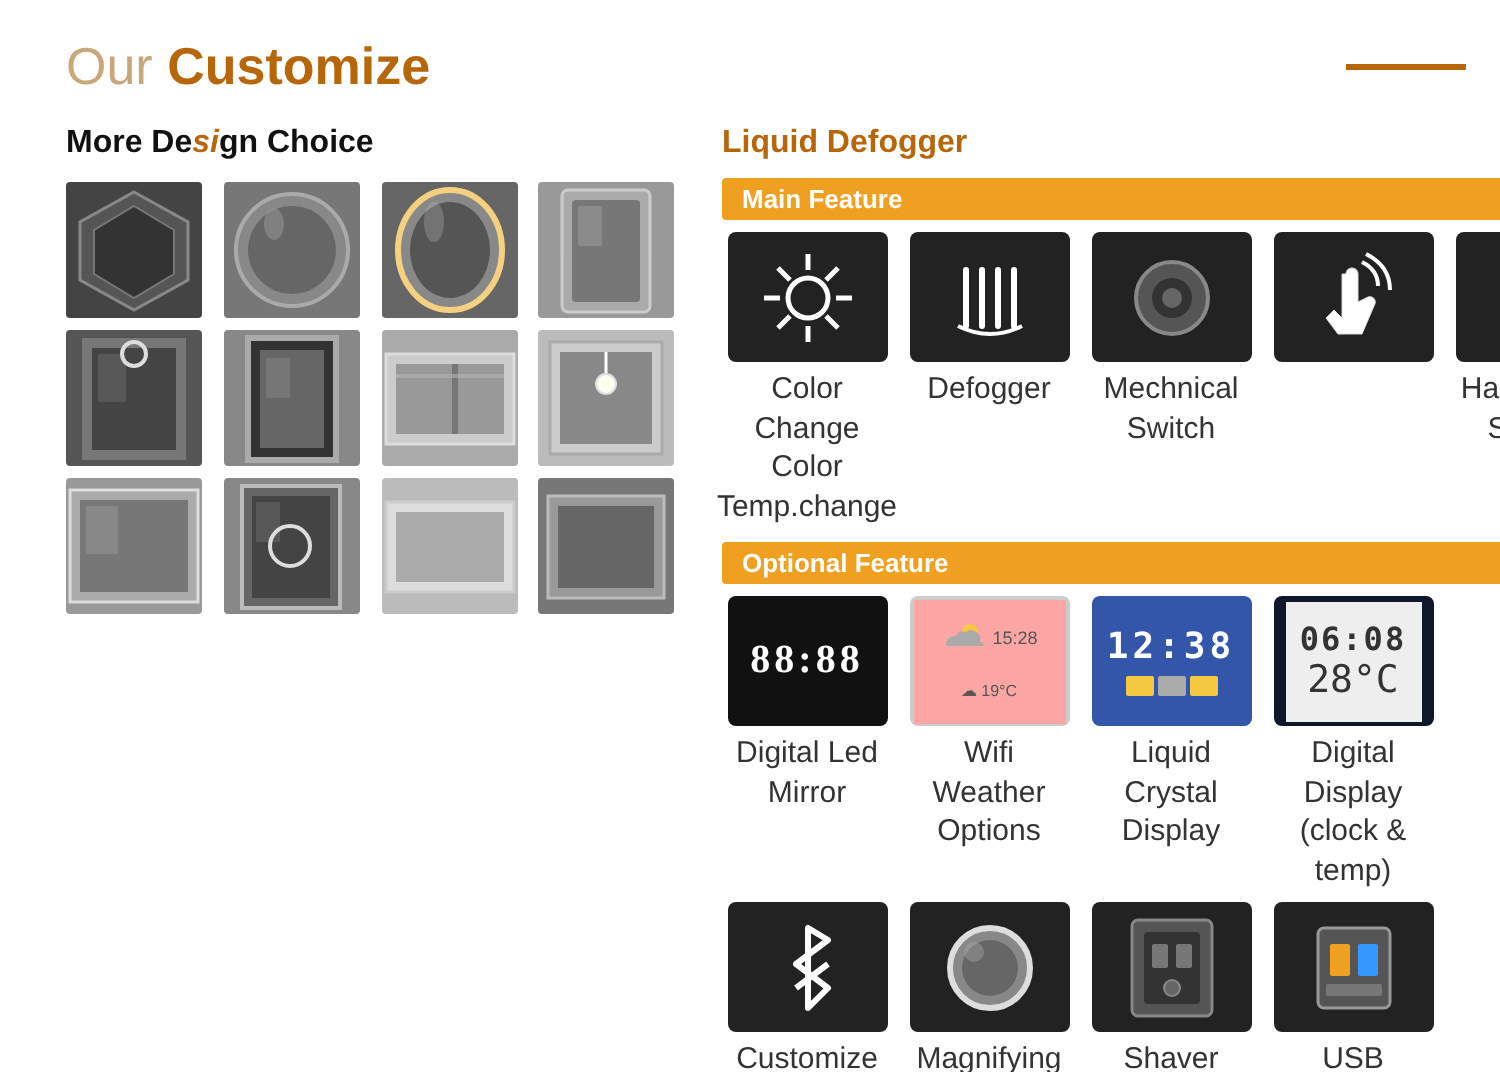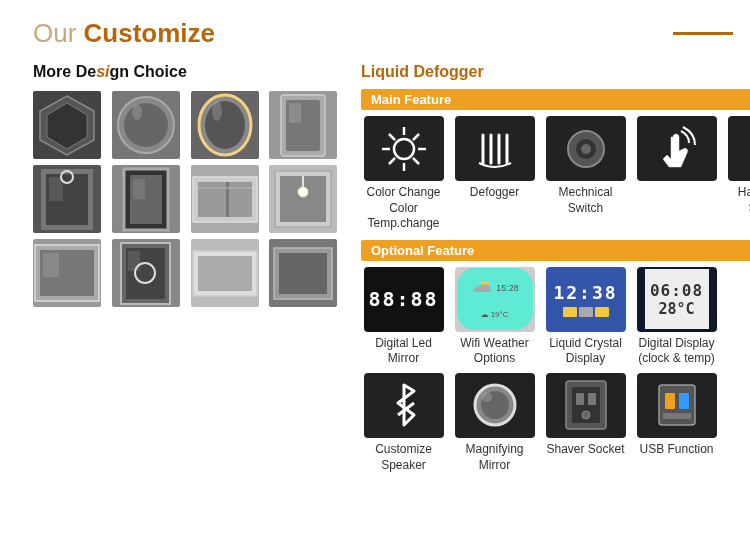--- a/index.html
+++ b/index.html
@@ -113,21 +113,21 @@
       height: 65px;
       background: #222;
       border-radius: 4px;
       display: flex;
       align-items: center;
       justify-content: center;
       margin-bottom: 4px;
       position: relative;
     }
     .feature-label {
-      font-size: 12px;
+      font-size: 15px;
       color: #333;
       text-align: center;
       line-height: 1.3;
     }
     
     .clock-display {
       background: #111;
       color: #fff;
       font-size: 18px;
       font-weight: 700;
@@ -337,28 +337,28 @@
       </div>
 
       <div class="feature-section">
         <div class="feature-bar">Optional Feature</div>
 
         
         <div class="feature-grid" style="margin-bottom:6px;">
 
           <div class="feature-item">
             <div class="feature-icon-box" style="background:#111;">
-              <div class="clock-display" style="font-size:20px;letter-spacing:2px;">88:88</div>
+              <div class="clock-display" style="font-size:20px;letter-spacing:2px;font-family:Liberation Serif, serif;">88:88</div>
             </div>
             <div class="feature-label">Digital Led Mirror</div>
           </div>
 
           <div class="feature-item">
             <div class="feature-icon-box" style="background:#ccc;padding:2px;">
-              <div style="width:78px;height:62px;background:#5eead4;display:flex;flex-direction:column;align-items:center;justify-content:center;gap:14px;border-radius:18px;">
+              <div style="width:78px;height:62px;background:#fca5a5;display:flex;flex-direction:column;align-items:center;justify-content:center;gap:14px;">
                 <div style="display:flex;align-items:center;gap:4px;">
                   <svg width="22" height="16" viewBox="0 0 22 16">
                     <circle cx="15" cy="5" r="4" fill="#f5c842"></circle>
                     <path d="M3 12 Q3 7 8 7 Q9 4 13 5 Q15 3 18 5 Q21 6 20 10 Q22 10 22 12 Z" fill="#aaa"></path>
                   </svg>
                   <span style="font-size:9px;color:#555;">15:28</span>
                 </div>
                 <div style="font-size:8px;color:#555;">☁ 19°C</div>
               </div>
             </div>
@@ -373,24 +373,24 @@
                   <div style="width:14px;height:10px;background:#f5c842;border-radius:1px;"></div>
                   <div style="width:14px;height:10px;background:#aaa;border-radius:1px;"></div>
                   <div style="width:14px;height:10px;background:#f5c842;border-radius:1px;"></div>
                 </div>
               </div>
             </div>
             <div class="feature-label">Liquid Crystal Display</div>
           </div>
 
           <div class="feature-item">
-            <div class="feature-icon-box" style="background:#eab308;border:8px solid #0f172a;">
+            <div class="feature-icon-box" style="background:#eab308;border:6px solid #0f172a;">
               <div style="width:74px;height:60px;background:#eee;display:flex;flex-direction:column;align-items:center;justify-content:center;color:#333;font-family:monospace;">
                 <div style="font-size:16px;font-weight:700;letter-spacing:1px;">06:08</div>
-                <div style="font-size:15px;font-weight:700;">28°C</div>
+                <div style="font-size:19px;font-weight:400;">28°C</div>
               </div>
             </div>
             <div class="feature-label">Digital Display<br>(clock &amp; temp)</div>
           </div>
 
         </div>
 
         
         <div class="feature-grid">
 

